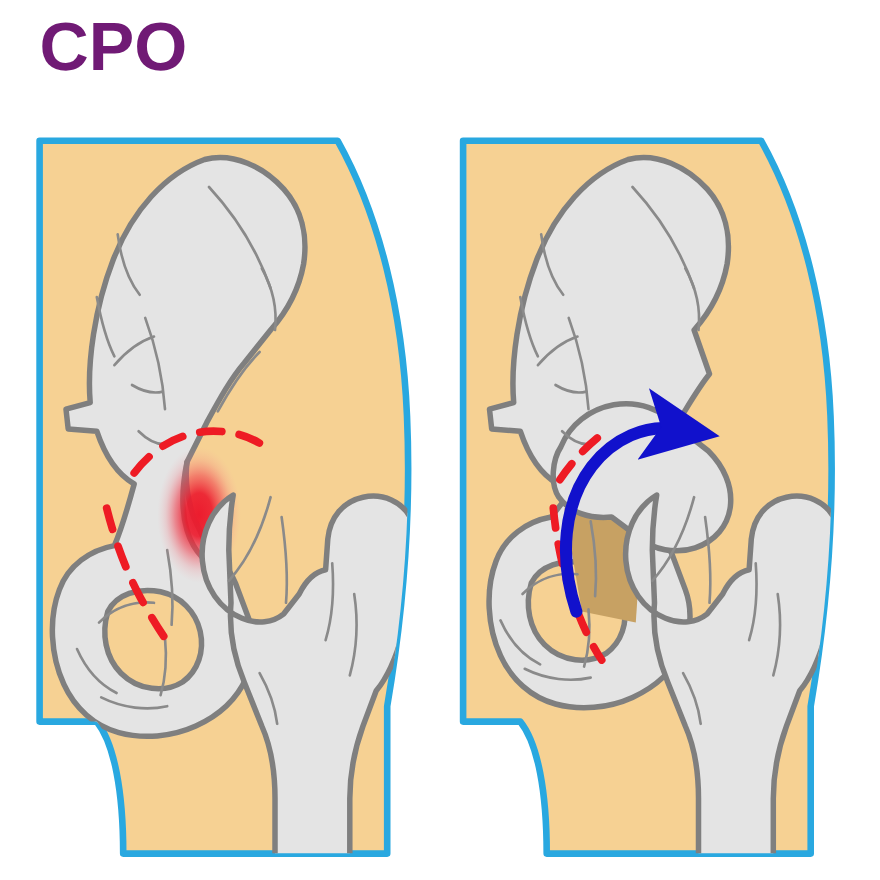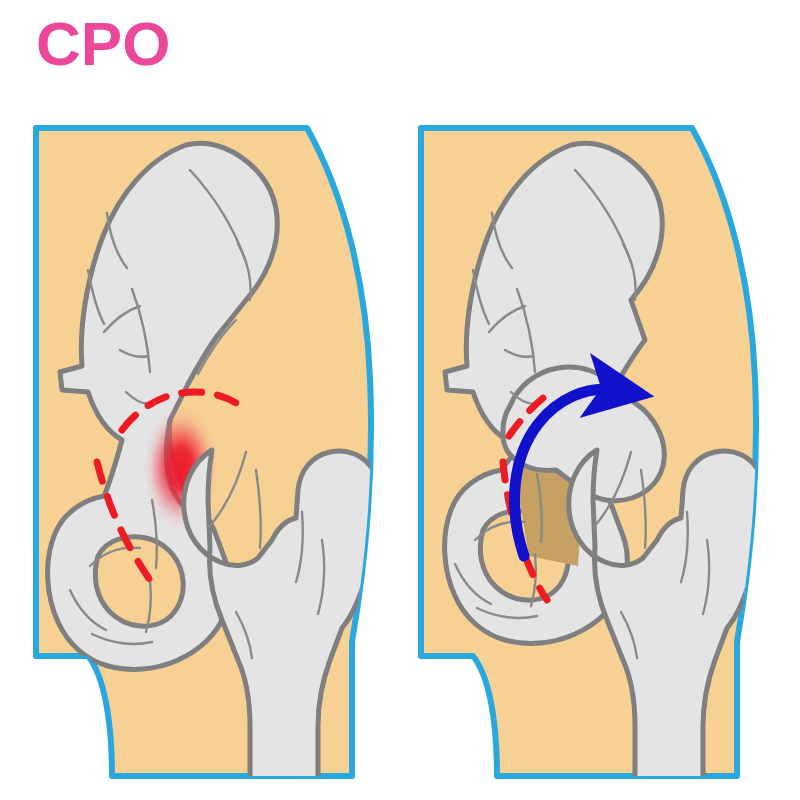--- a/index.html
+++ b/index.html
@@ -23,21 +23,21 @@
     height: 800px;
   }
   #title {
     position: absolute;
     left: 36px;
     top: 13px;
     font-family: "Liberation Sans", sans-serif;
     font-size: 62px;
     font-weight: 700;
     letter-spacing: 0px;
-    color: #ec4899;
+    color: #701a75;
     line-height: 1.0;
     margin: 0;
     white-space: pre;
   }
 </style>
 </head>
 <body>
 
 <h1 id="title">CPO</h1>
 

